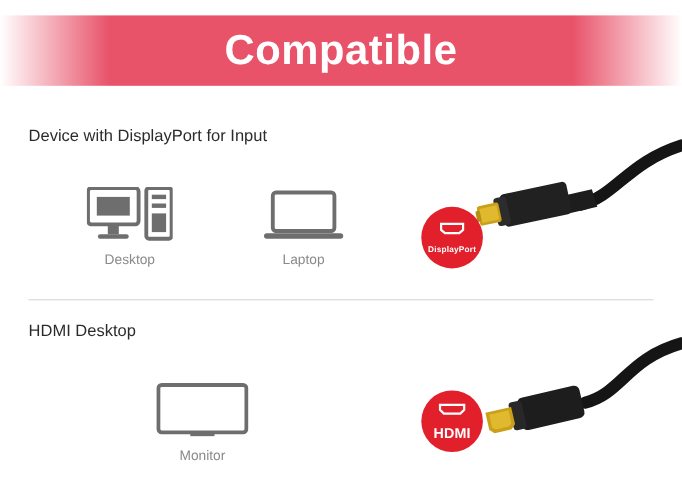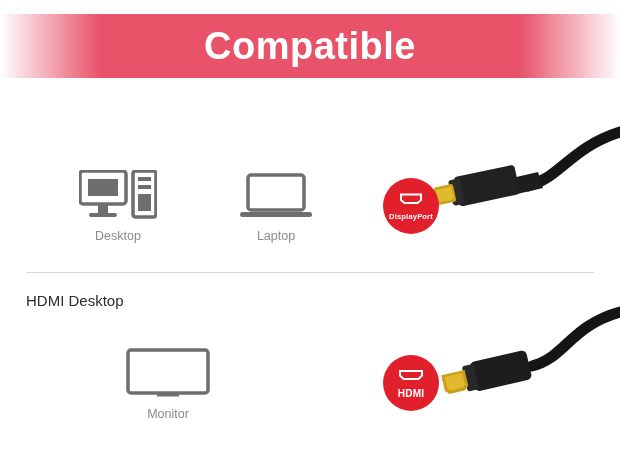--- a/index.html
+++ b/index.html
@@ -67,21 +67,21 @@
   }
   .device .caption {
     margin-top: 7px;
     font-size: 12.5px;
     color: #8a8a8a;
   }
 
   #dev-desktop   { left: 58px;  top: 160px; }
   #dev-laptop    { left: 216px; top: 160px; }
   #dev-projector { left: 6px;   top: 338px; }
-  #dev-monitor   { left: 108px; top: 338px; }
+  #dev-monitor   { left: 124px; top: 338px; }
   #dev-tv        { left: 242px; top: 338px; }
 
   
   .badge {
     position: absolute;
     width: 56px; height: 56px;
     border-radius: 50%;
     background: #e2202c;
     display: flex;
     flex-direction: column;
@@ -89,40 +89,41 @@
     justify-content: center;
     color: #ffffff;
     z-index: 4;
   }
   .badge .plug-icon { margin-bottom: 3px; }
   .badge .badge-label {
     font-size: 7.5px;
     font-weight: bold;
     letter-spacing: 0.2px;
   }
-  .badge.hdmi .badge-label { font-size: 10px; }
-  #badge-dp   { left: 383px; top: 178px; }
+  .badge.hdmi .badge-label { font-size: 13px; }
+  #badge-dp   { left: 383px; top: 188px; }
   #badge-hdmi { left: 383px; top: 355px; }
 
   
   .cable-art { position: absolute; z-index: 2; }
   #cable-dp   { left: 420px; top: 108px; }
   #cable-hdmi { left: 420px; top: 300px; }
 
   .nowrap { white-space: nowrap; }
 </style>
 </head>
 <body>
 
 <div class="page">
 
   <div class="banner">
     <div class="banner-title">Compatible</div>
   </div>
 
+  <div class="section-heading nowrap" id="head-input">Device with DisplayPort for Input</div>
 
   <div class="device" id="dev-laptop">
     <div class="glyph">
       <svg width="74" height="50" viewBox="0 0 74 50">
         <rect x="9" y="3" width="56" height="35" rx="3" fill="none" stroke="#6e6e6e" stroke-width="3.5"></rect>
         <rect x="1" y="40" width="72" height="5" rx="2.5" fill="#6e6e6e"></rect>
       </svg>
     </div>
     <div class="caption">Laptop</div>
   </div>

